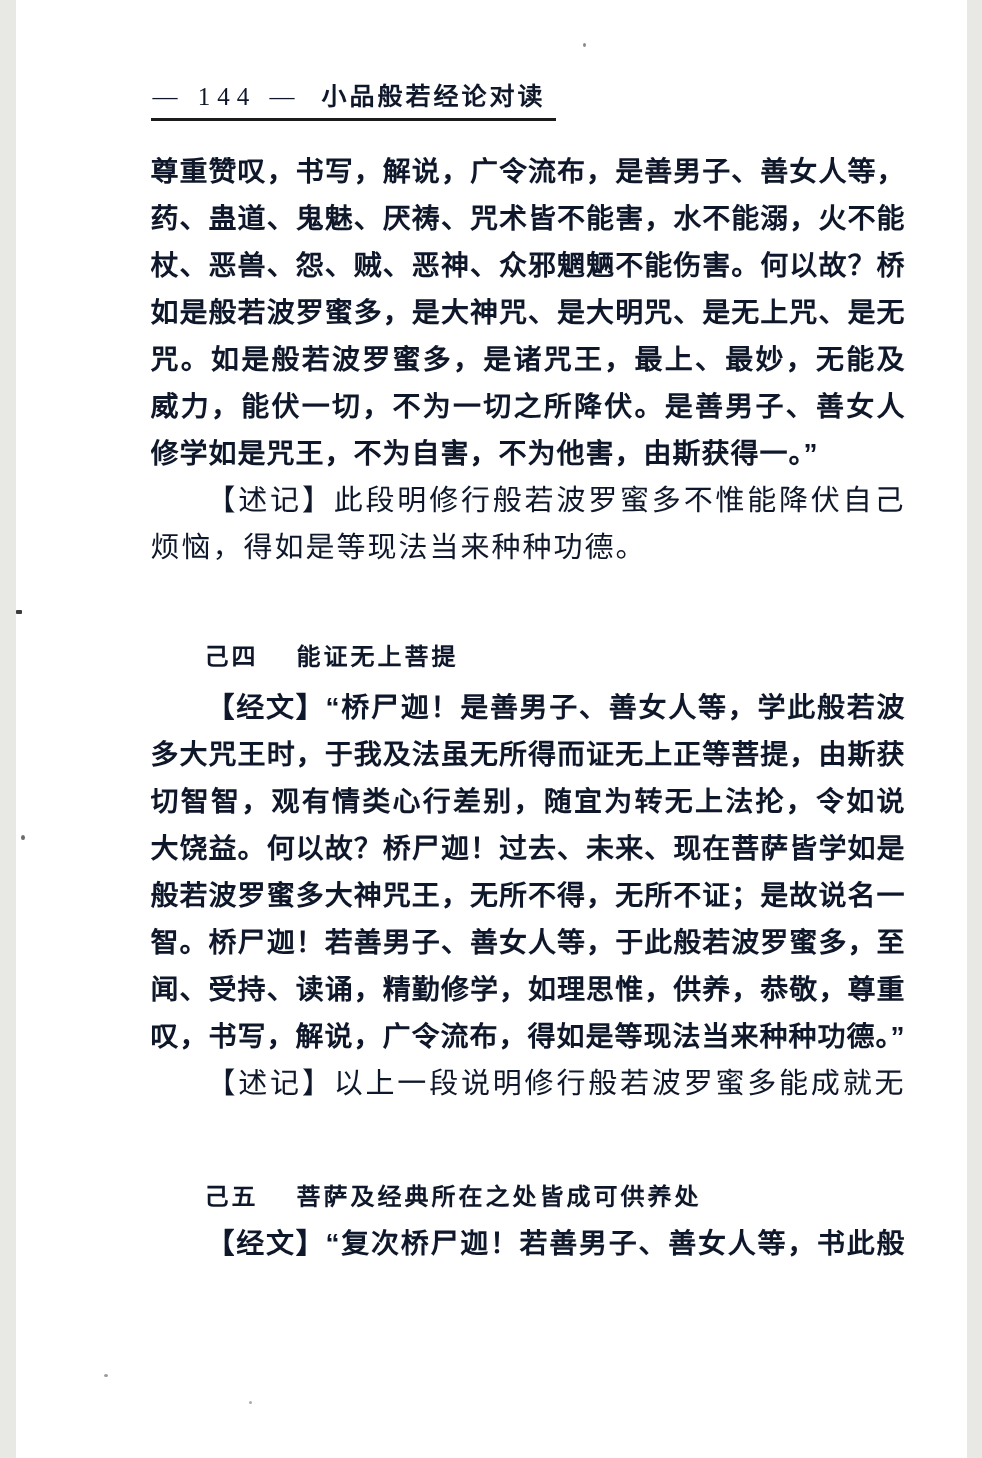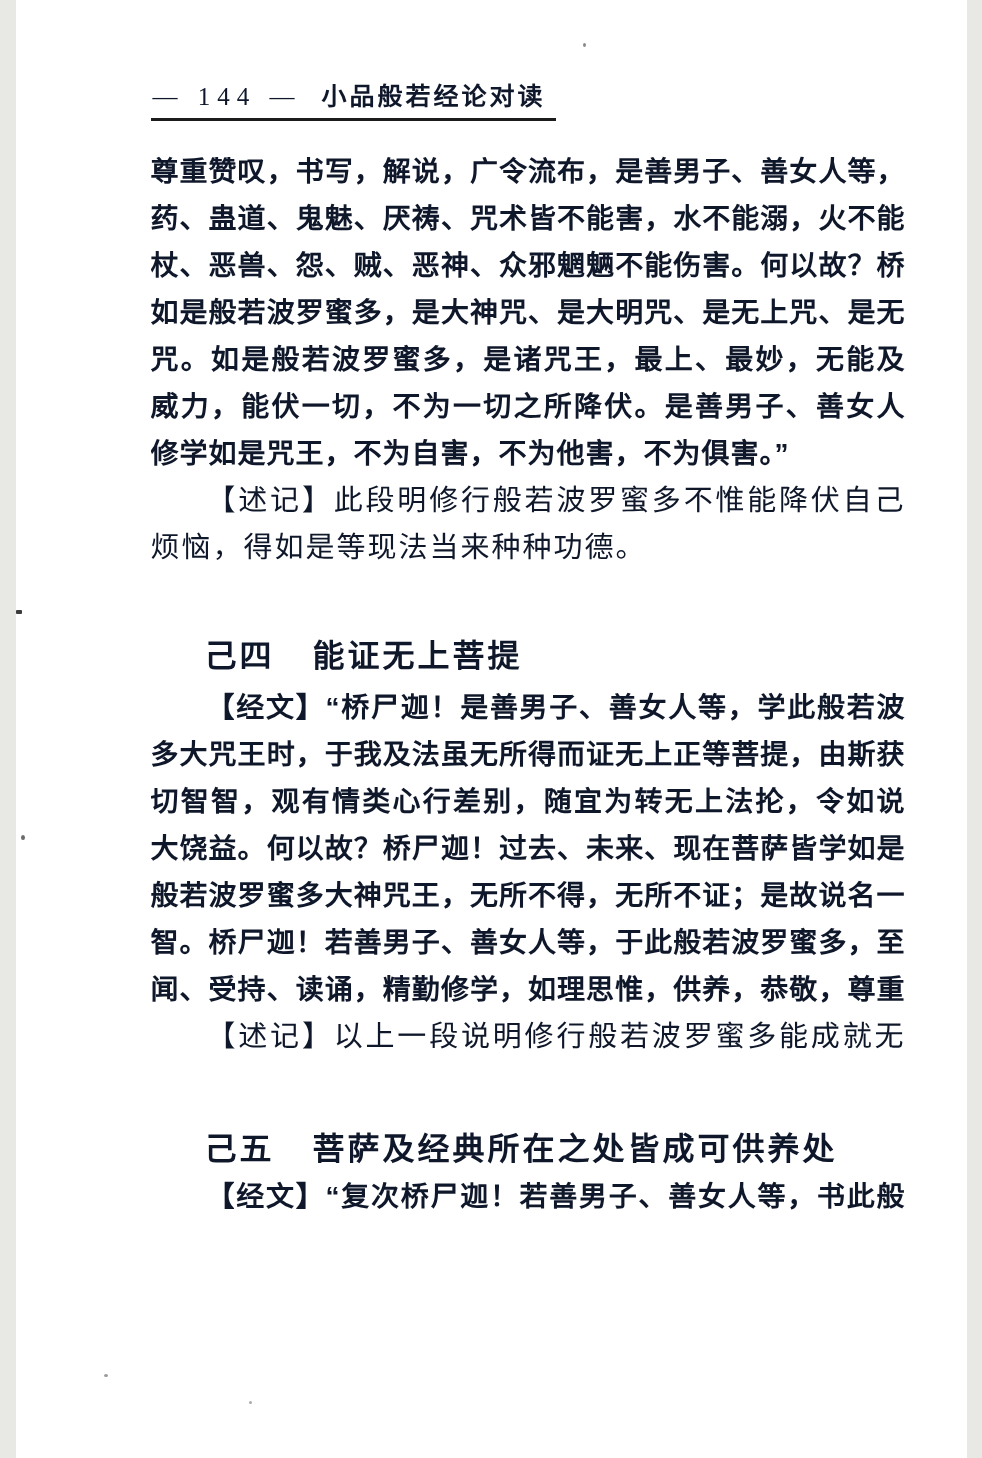--- a/index.html
+++ b/index.html
@@ -54,23 +54,23 @@
     letter-spacing: 1px;
   }
   .commentary .line {
     font-family: "Liberation Serif", "DejaVu Serif", serif;
     font-weight: 400;
     font-size: 29px;
     letter-spacing: 2px;
   }
 
   .heading {
-    font-family: Liberation Serif, serif;
+    font-family: Liberation Sans, sans-serif;
     font-weight: 700;
-    font-size: 32px;
+    font-size: 24px;
     line-height: 47px;
     height: 47px;
     padding-left: 54px;
     letter-spacing: 3px;
     white-space: nowrap;
     overflow: hidden;
   }
   .heading-1 { margin-top: 62px; margin-bottom: 4px; }
   .heading-2 { margin-top: 66px; margin-bottom: 0; }
   .heading .secno { margin-right: 38px; }
@@ -94,40 +94,41 @@
 
   <div class="bodycol">
 
     <div class="para scripture">
       <div class="line fill">尊重赞叹，书写，解说，广令流布，是善男子、善女人等，一切毒</div>
       <div class="line fill">药、蛊道、鬼魅、厌祷、咒术皆不能害，水不能溺，火不能烧，刀</div>
       <div class="line fill">杖、恶兽、怨、贼、恶神、众邪魍魉不能伤害。何以故？桥尸迦！</div>
       <div class="line fill">如是般若波罗蜜多，是大神咒、是大明咒、是无上咒、是无等等</div>
       <div class="line fill">咒。如是般若波罗蜜多，是诸咒王，最上、最妙，无能及者；具大</div>
       <div class="line fill">威力，能伏一切，不为一切之所降伏。是善男子、善女人等，精勤</div>
-      <div class="line short">修学如是咒王，不为自害，不为他害，不为俱害。”</div>
+      <div class="line short">修学如是咒王，不为自害，不为他害，由斯获得一。”</div>
     </div>
 
     <div class="para commentary">
       <div class="line fill indent">【述记】此段明修行般若波罗蜜多不惟能降伏自己的</div>
       <div class="line short">烦恼，得如是等现法当来种种功德。</div>
     </div>
 
     <div class="heading heading-1">
       <span class="secno">己四</span><span>能证无上菩提</span>
     </div>
 
     <div class="para scripture">
       <div class="line fill indent">【经文】“桥尸迦！是善男子、善女人等，学此般若波罗蜜</div>
       <div class="line fill">多大咒王时，于我及法虽无所得而证无上正等菩提，由斯获得一</div>
       <div class="line fill">切智智，观有情类心行差别，随宜为转无上法抡，令如说行，得</div>
       <div class="line fill">大饶益。何以故？桥尸迦！过去、未来、现在菩萨皆学如是甚深</div>
       <div class="line fill">般若波罗蜜多大神咒王，无所不得，无所不证；是故说名一切智</div>
       <div class="line fill">智。桥尸迦！若善男子、善女人等，于此般若波罗蜜多，至心听</div>
       <div class="line fill">闻、受持、读诵，精勤修学，如理思惟，供养，恭敬，尊重赞</div>
+      <div class="line short">叹，书写，解说，广令流布，得如是等现法当来种种功德。”</div>
     </div>
 
     <div class="para commentary">
       <div class="line fill indent">【述记】以上一段说明修行般若波罗蜜多能成就无上</div>
     </div>
 
     <div class="heading heading-2">
       <span class="secno">己五</span><span>菩萨及经典所在之处皆成可供养处</span>
     </div>
 

